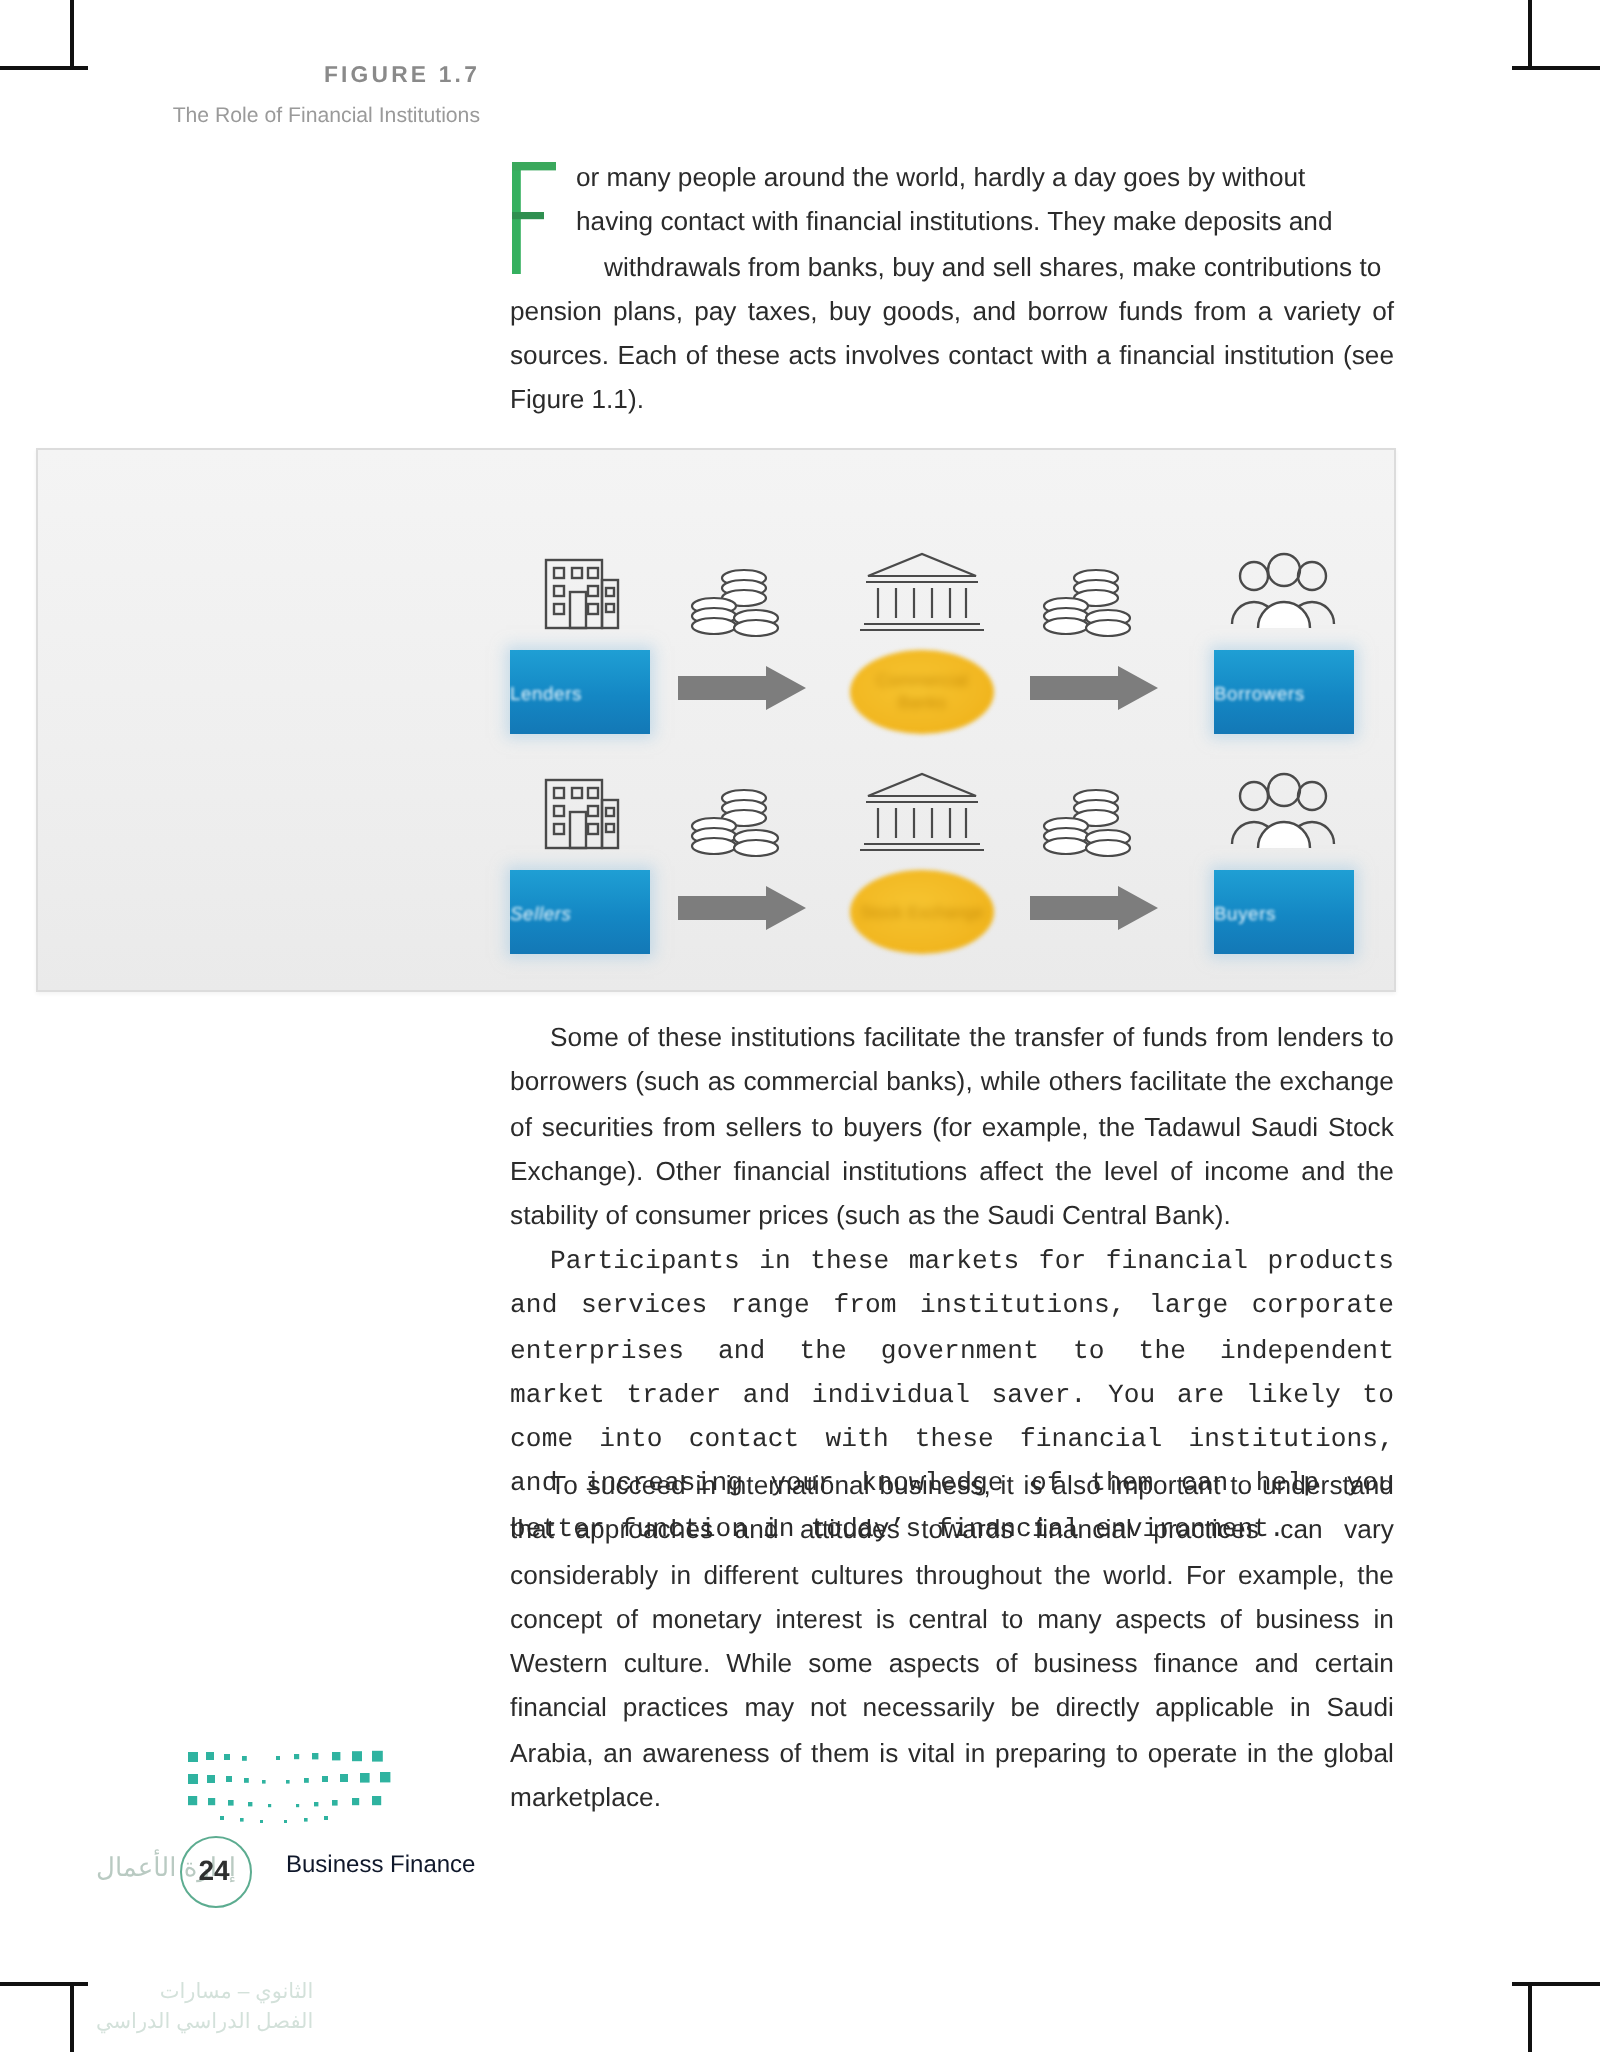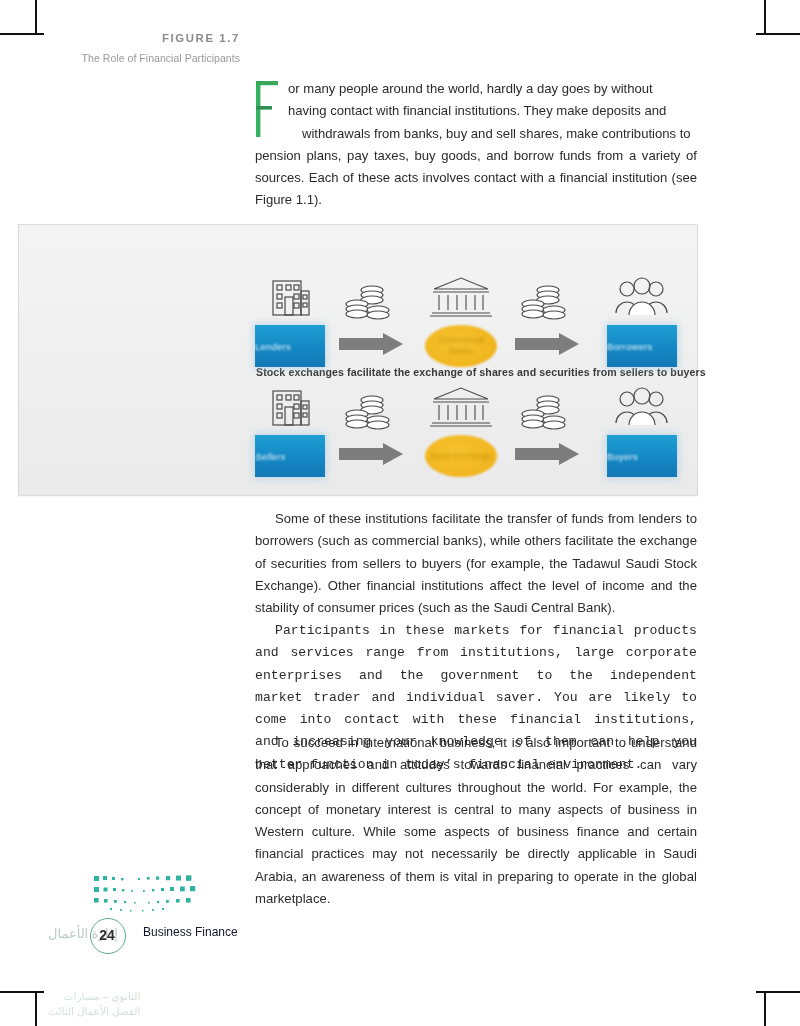--- a/index.html
+++ b/index.html
@@ -269,24 +269,23 @@
       <rect x="1" y="1" width="22" height="4.2" fill="#3aa85c"></rect>
       <rect x="1" y="26" width="16" height="3.6" fill="#2f8f50"></rect>
     </svg>
     <p class="flow"><span class="l1">or many people around the world, hardly a day goes by without</span><br><span class="l2">having contact with financial institutions. They make deposits and</span><br><span class="l3">withdrawals from banks, buy and sell shares, make contributions to</span><br><span>pension plans, pay taxes, buy goods, and borrow funds from a variety of sources. Each of these acts involves contact with a financial institution (see Figure 1.1).</span></p>
   </div>
 
   <div class="figure-panel"></div>
 
   <div class="fig-label">
     <div class="ftitle">FIGURE 1.7</div>
-    <div class="fsub">The Role of Financial Participants</div>
-  </div>
-
-  <div class="fig-caption cap2">Stock exchanges facilitate the exchange of shares and securities from sellers to buyers</div>
+    <div class="fsub">The Role of Financial Institutions</div>
+  </div>
+
 
   <div class="flow-row row1">
 
     <div class="node" style="left:0px;">
       <div class="icon-wrap" style="bottom:44px;">
         <svg width="48" height="46" viewBox="0 0 48 46">
           <g fill="none" stroke="#4a4a4a" stroke-width="1.2">
             <rect x="7" y="8" width="28" height="34"></rect>
             <rect x="35" y="18" width="8" height="24"></rect>
             <rect x="11" y="12" width="5" height="5"></rect>
@@ -543,20 +542,20 @@
         <rect x="40" y="36" width="1.5" height="1.5"></rect>
         <rect x="52" y="36" width="1.5" height="1.5"></rect>
         <rect x="62" y="35" width="1.8" height="1.8"></rect>
         <rect x="72" y="34" width="2" height="2"></rect>
     </g>
   </svg>
 
   <div class="footer-ar">إدارة الأعمال</div>
   <div class="footer-ar2">
     <div>الثانوي – مسارات</div>
-    <div>الفصل الأعمال الثالث</div>
+    <div>الفصل الدراسي الدراسي</div>
   </div>
 
   <div class="page-num-circle"></div>
   <div class="page-num">24</div>
   <div class="footer-title">Business Finance</div>
 
 </div>
 
 </body></html>

